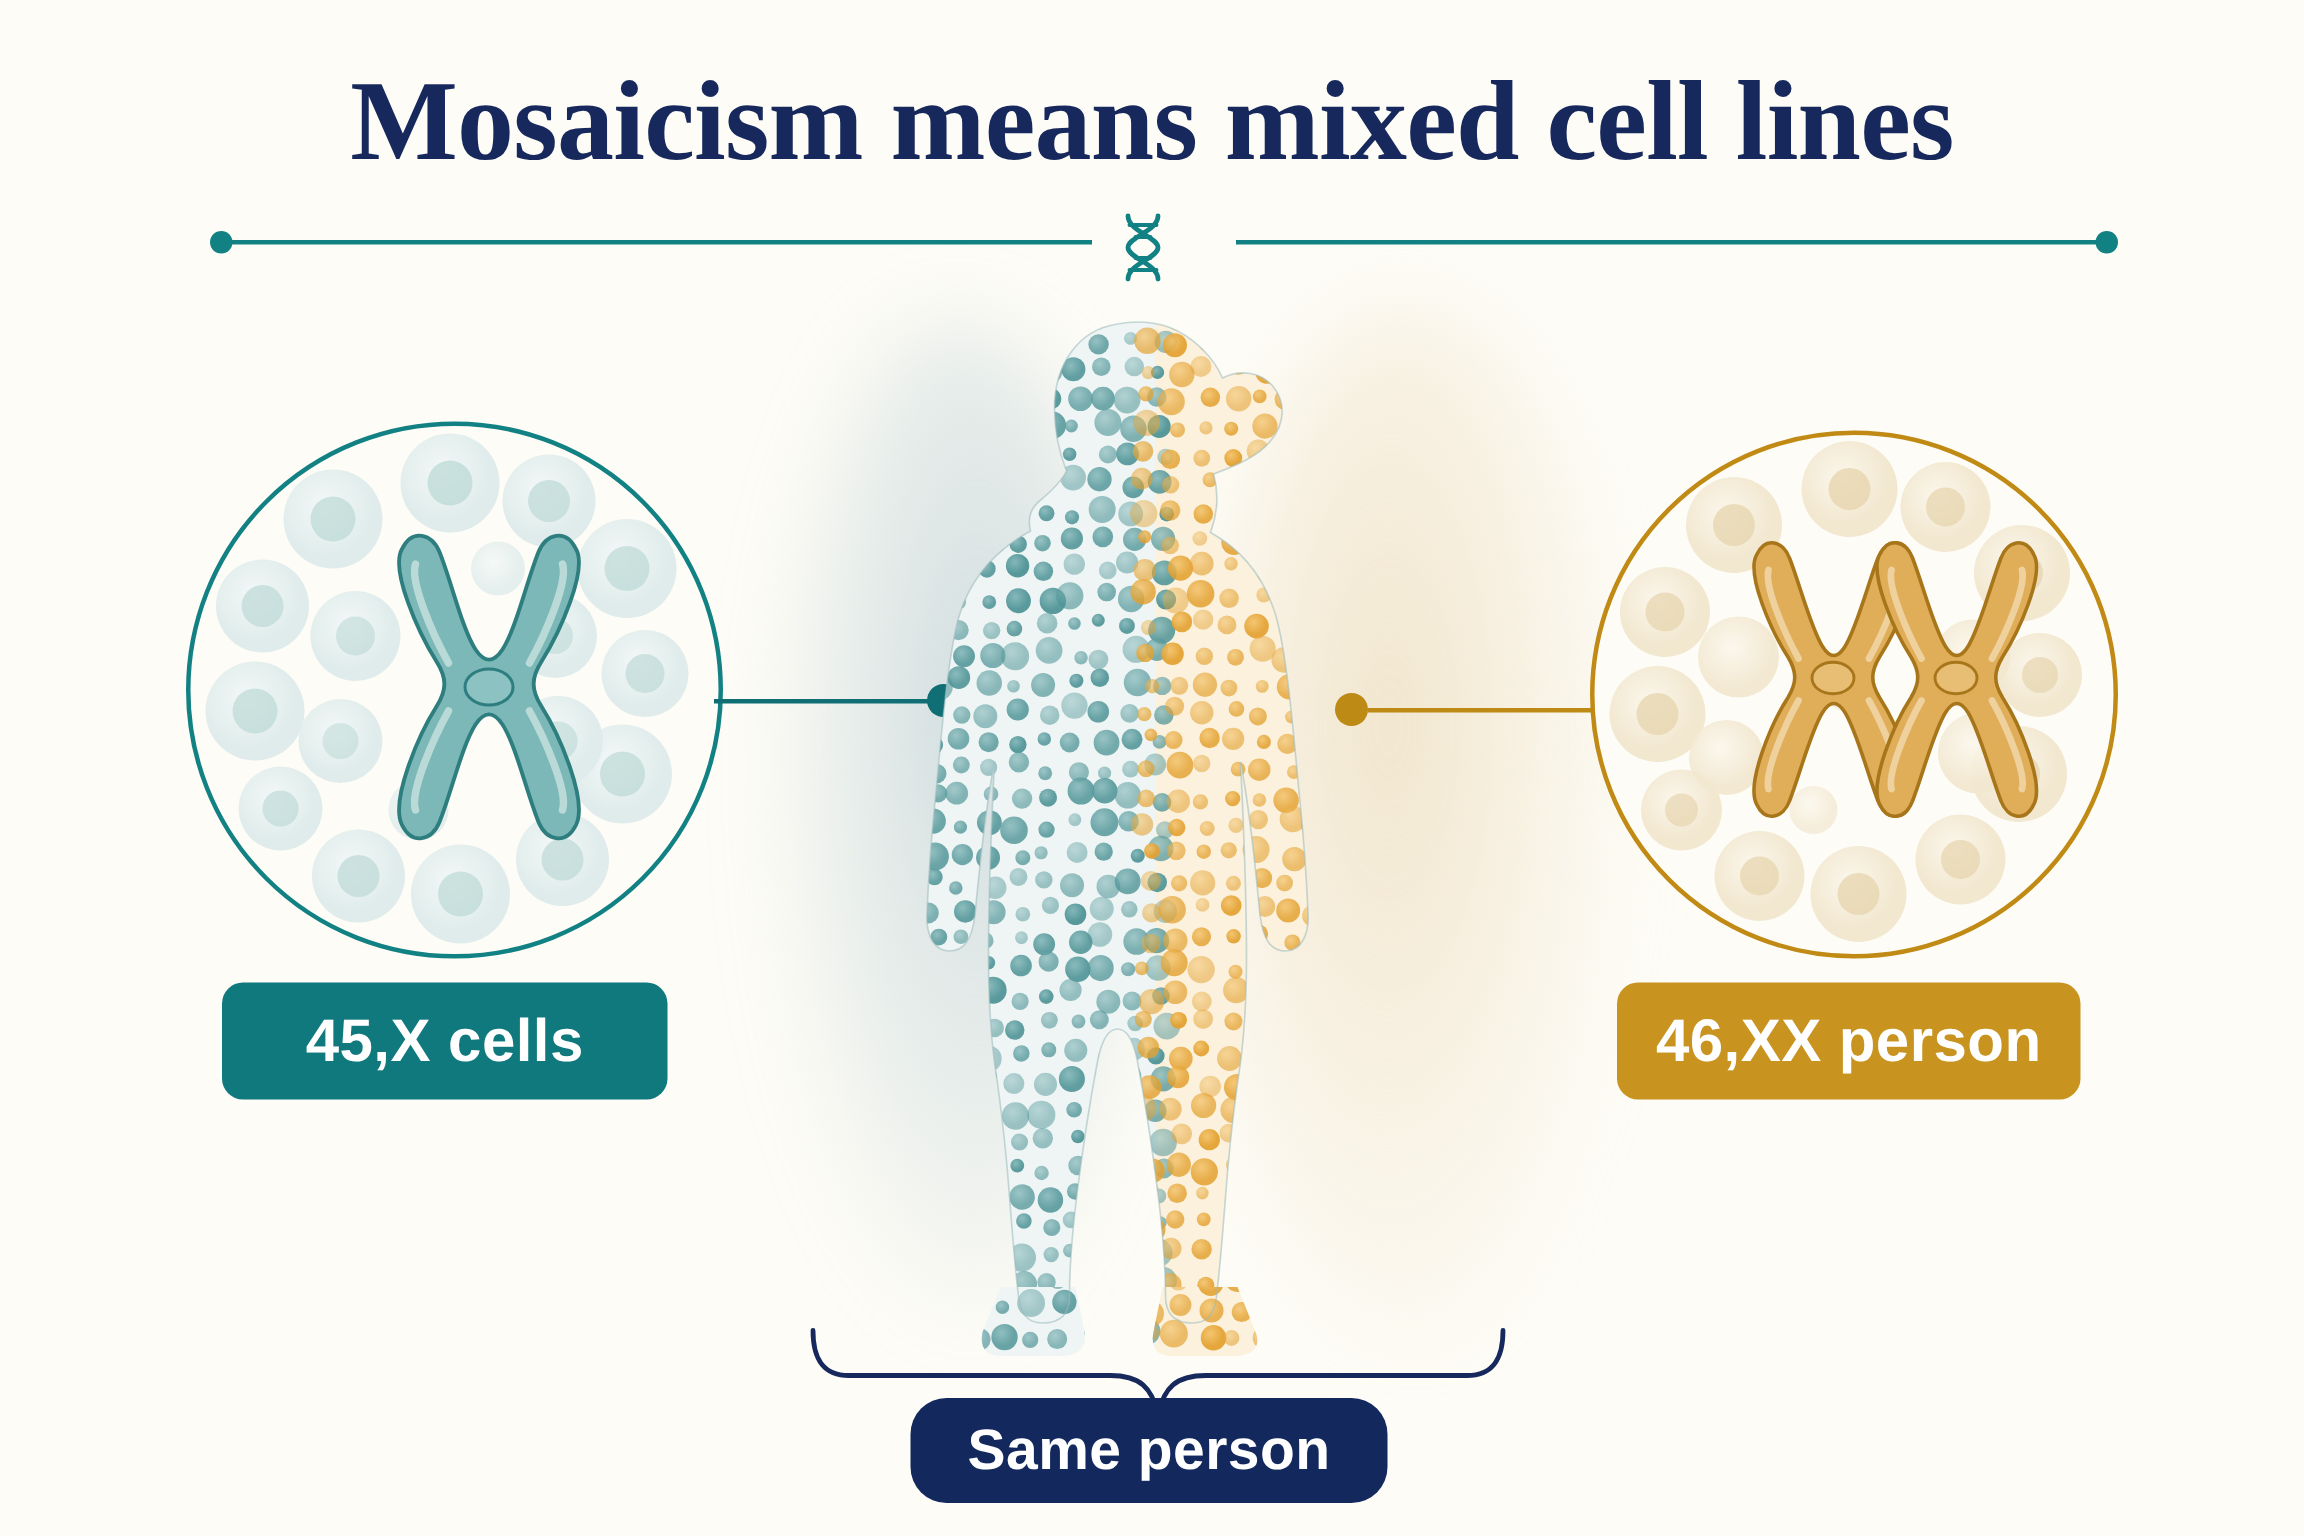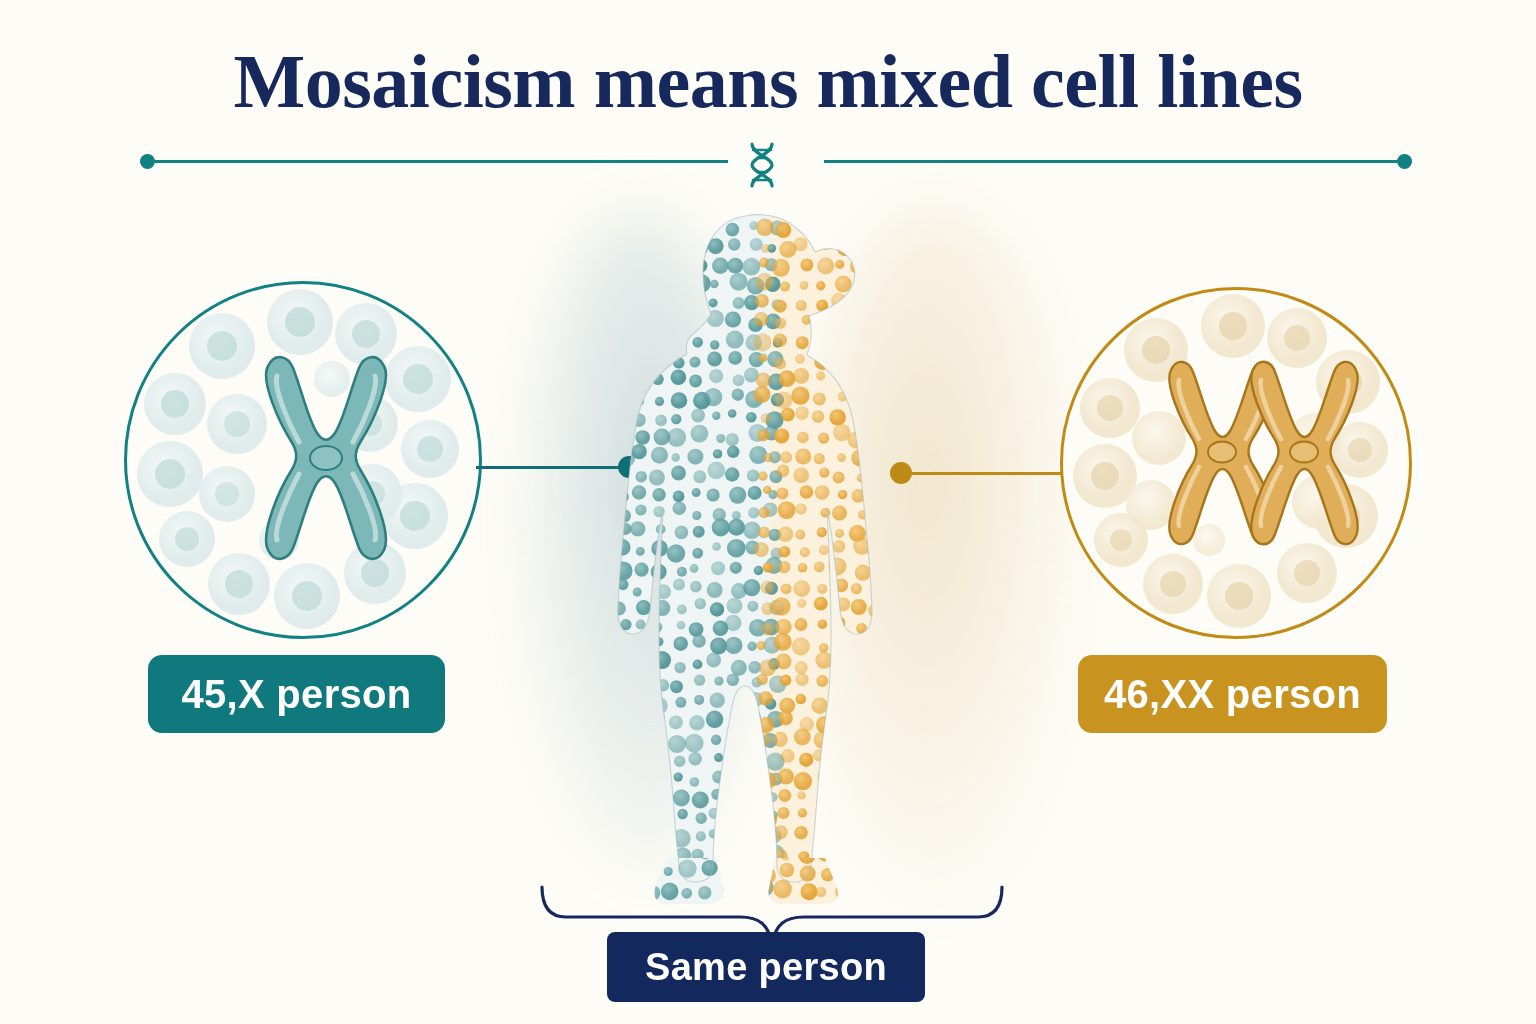--- a/index.html
+++ b/index.html
@@ -110,21 +110,21 @@
     display: flex;
     align-items: center;
     justify-content: center;
     border-radius: 14px;
     color: #ffffff;
     font-weight: bold;
     letter-spacing: 0.3px;
   }
   #pill-left  { left: 148px; top: 655px; width: 297px; height: 78px; background: #0f797e; font-size: 40px; }
   #pill-right { left: 1078px; top: 655px; width: 309px; height: 78px; background: #c8941f; font-size: 40px; }
-  #pill-same  { left: 607px; top: 932px; width: 318px; height: 70px; background: #13295e; font-size: 38px; border-radius: 8px; }
+  #pill-same  { left: 607px; top: 932px; width: 318px; height: 70px; background: #13295e; font-size: 38px; border-radius: 24px; }
 
   
   #brace { position: absolute; left: 520px; top: 875px; width: 500px; height: 85px; }
 </style>
 </head>
 <body>
 
 <div id="canvas">
 
   <div id="title">Mosaicism means mixed cell lines</div>
@@ -1141,21 +1141,21 @@
              C234 500, 236 470, 236 440 C236 400, 234 350, 232 310
              C238 340, 242 380, 245 412 C247 428, 252 436, 262 436
              C272 436, 278 426, 277 410 C276 388, 274 360, 272 340
              C268 300, 264 244, 256 214 C248 186, 232 168, 212 157
              C216 146, 218 132, 214 118
              C230 112, 244 106, 252 96 C262 84, 262 70, 254 60
              C246 50, 232 48, 220 54 C214 40, 200 26, 184 20 C172 16, 160 16, 150 18 Z" fill="none" stroke="#9ab9bb" stroke-width="1.1" opacity=".55"></path>
   </svg>
 
   <div class="pill" id="pill-left">
-    <span>45,X person</span>
+    <span>45,X cells</span>
   </div>
   <div class="pill" id="pill-right">
     <span>46,XX person</span>
   </div>
 
   <svg id="brace" viewBox="0 0 500 85">
     <path d="M22 12 C22 30, 28 42, 46 42 L220 42 C240 42, 248 50, 252 68
              C256 50, 264 42, 284 42 L458 42 C476 42, 482 30, 482 12" fill="none" stroke="#16285c" stroke-width="3.2" stroke-linecap="round" stroke-linejoin="round"></path>
   </svg>
 

